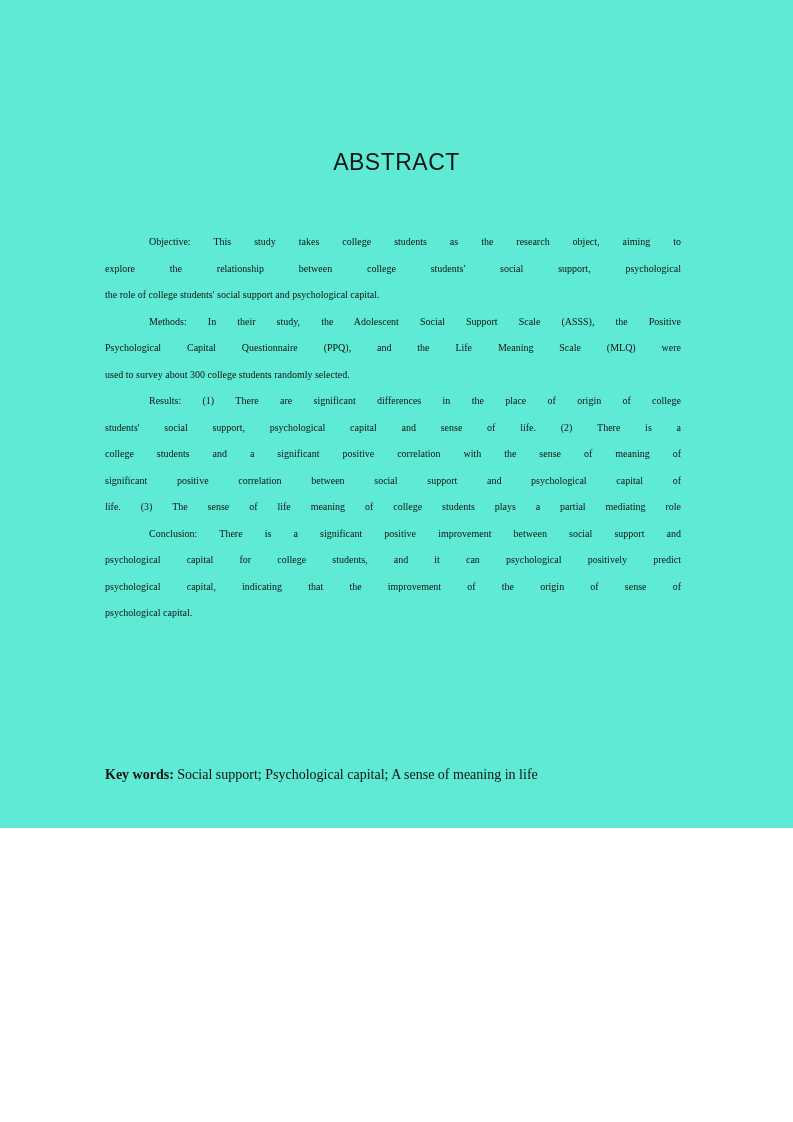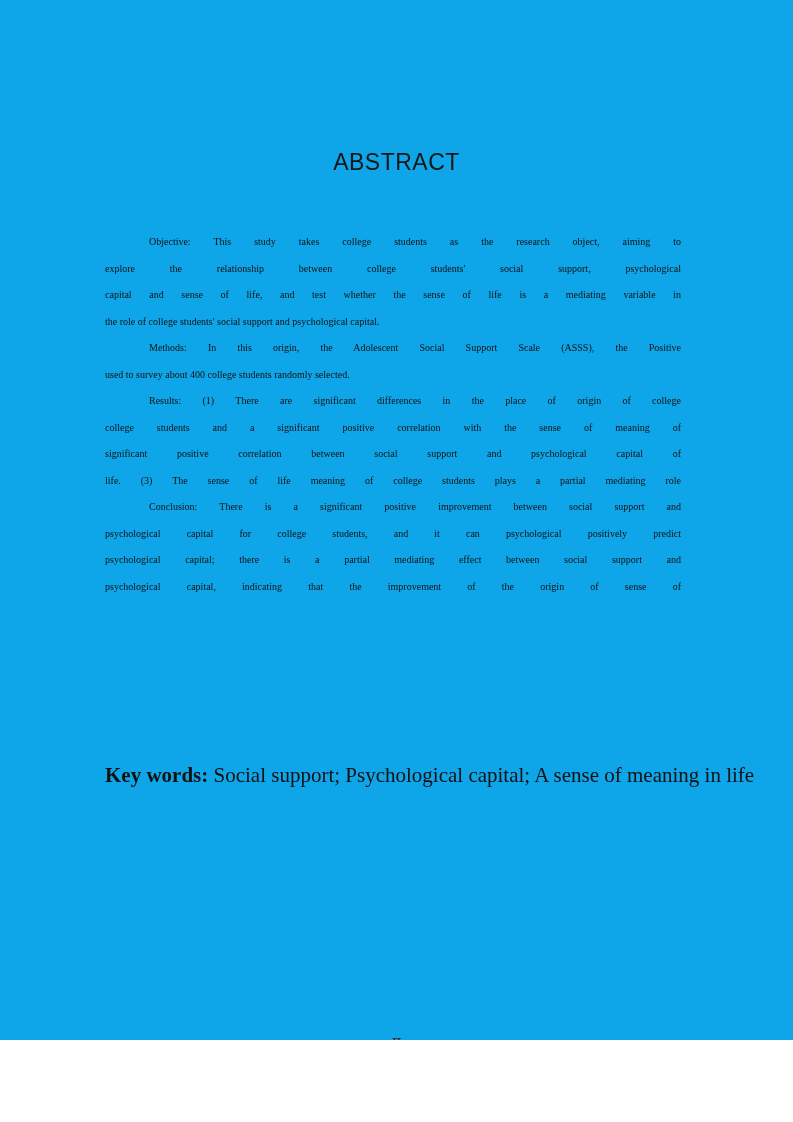--- a/index.html
+++ b/index.html
@@ -3,22 +3,22 @@
 <meta charset="utf-8">
 <style>
   html, body {
     margin: 0;
     padding: 0;
     background: #ffffff;
   }
   .page {
     position: relative;
     width: 793px;
-    height: 1040px;
-    background: #0ea5e9;
+    height: 828px;
+    background: #5eead4;
     overflow: hidden;
     color: #111111;
   }
   .title {
     position: absolute;
     top: 147px;
     left: 0;
     width: 100%;
     text-align: center;
     font-family: "Liberation Sans", sans-serif;
@@ -47,21 +47,21 @@
     overflow: hidden;
   }
   .line.indent { text-indent: 44px; }
   .line.last { text-align-last: left; }
   .keywords {
     position: absolute;
     top: 762px;
     left: 105px;
     width: 576px;
     font-family: "Liberation Serif", serif;
-    font-size: 21px;
+    font-size: 14px;
     line-height: 26.5px;
     color: #121212;
     white-space: nowrap;
   }
   .keywords .kw-label { font-weight: 700; }
   .pagenum {
     position: absolute;
     top: 1035px;
     left: 0;
     width: 100%;
@@ -75,38 +75,39 @@
 </head>
 <body>
 
 <div class="page">
   <div class="title">ABSTRACT</div>
 
   <div class="abstract-body">
       <div class="para">
         <div class="line indent">Objective: This study takes college students as the research object, aiming to</div>
         <div class="line">explore the relationship between college students' social support, psychological</div>
-        <div class="line">capital and sense of life, and test whether the sense of life is a mediating variable in</div>
         <div class="line last">the role of college students' social support and psychological capital.</div>
       </div>
       <div class="para">
-        <div class="line indent">Methods: In this origin, the Adolescent Social Support Scale (ASSS), the Positive</div>
-        <div class="line last">used to survey about 400 college students randomly selected.</div>
+        <div class="line indent">Methods: In their study, the Adolescent Social Support Scale (ASSS), the Positive</div>
+        <div class="line">Psychological Capital Questionnaire (PPQ), and the Life Meaning Scale (MLQ) were</div>
+        <div class="line last">used to survey about 300 college students randomly selected.</div>
       </div>
       <div class="para">
         <div class="line indent">Results: (1) There are significant differences in the place of origin of college</div>
+        <div class="line">students' social support, psychological capital and sense of life. (2) There is a</div>
         <div class="line">college students and a significant positive correlation with the sense of meaning of</div>
         <div class="line">significant positive correlation between social support and psychological capital of</div>
         <div class="line">life. (3) The sense of life meaning of college students plays a partial mediating role</div>
       </div>
       <div class="para">
         <div class="line indent">Conclusion: There is a significant positive improvement between social support and</div>
         <div class="line">psychological capital for college students, and it can psychological positively predict</div>
-        <div class="line">psychological capital; there is a partial mediating effect between social support and</div>
         <div class="line">psychological capital, indicating that the improvement of the origin of sense of</div>
+        <div class="line last">psychological capital.</div>
       </div>
     </div>
 
   <div class="keywords">
     <span class="kw-label">Key words:</span><span> Social support; Psychological capital; A sense of meaning in life</span>
   </div>
 
   <div class="pagenum">Ⅱ</div>
 </div>
 

